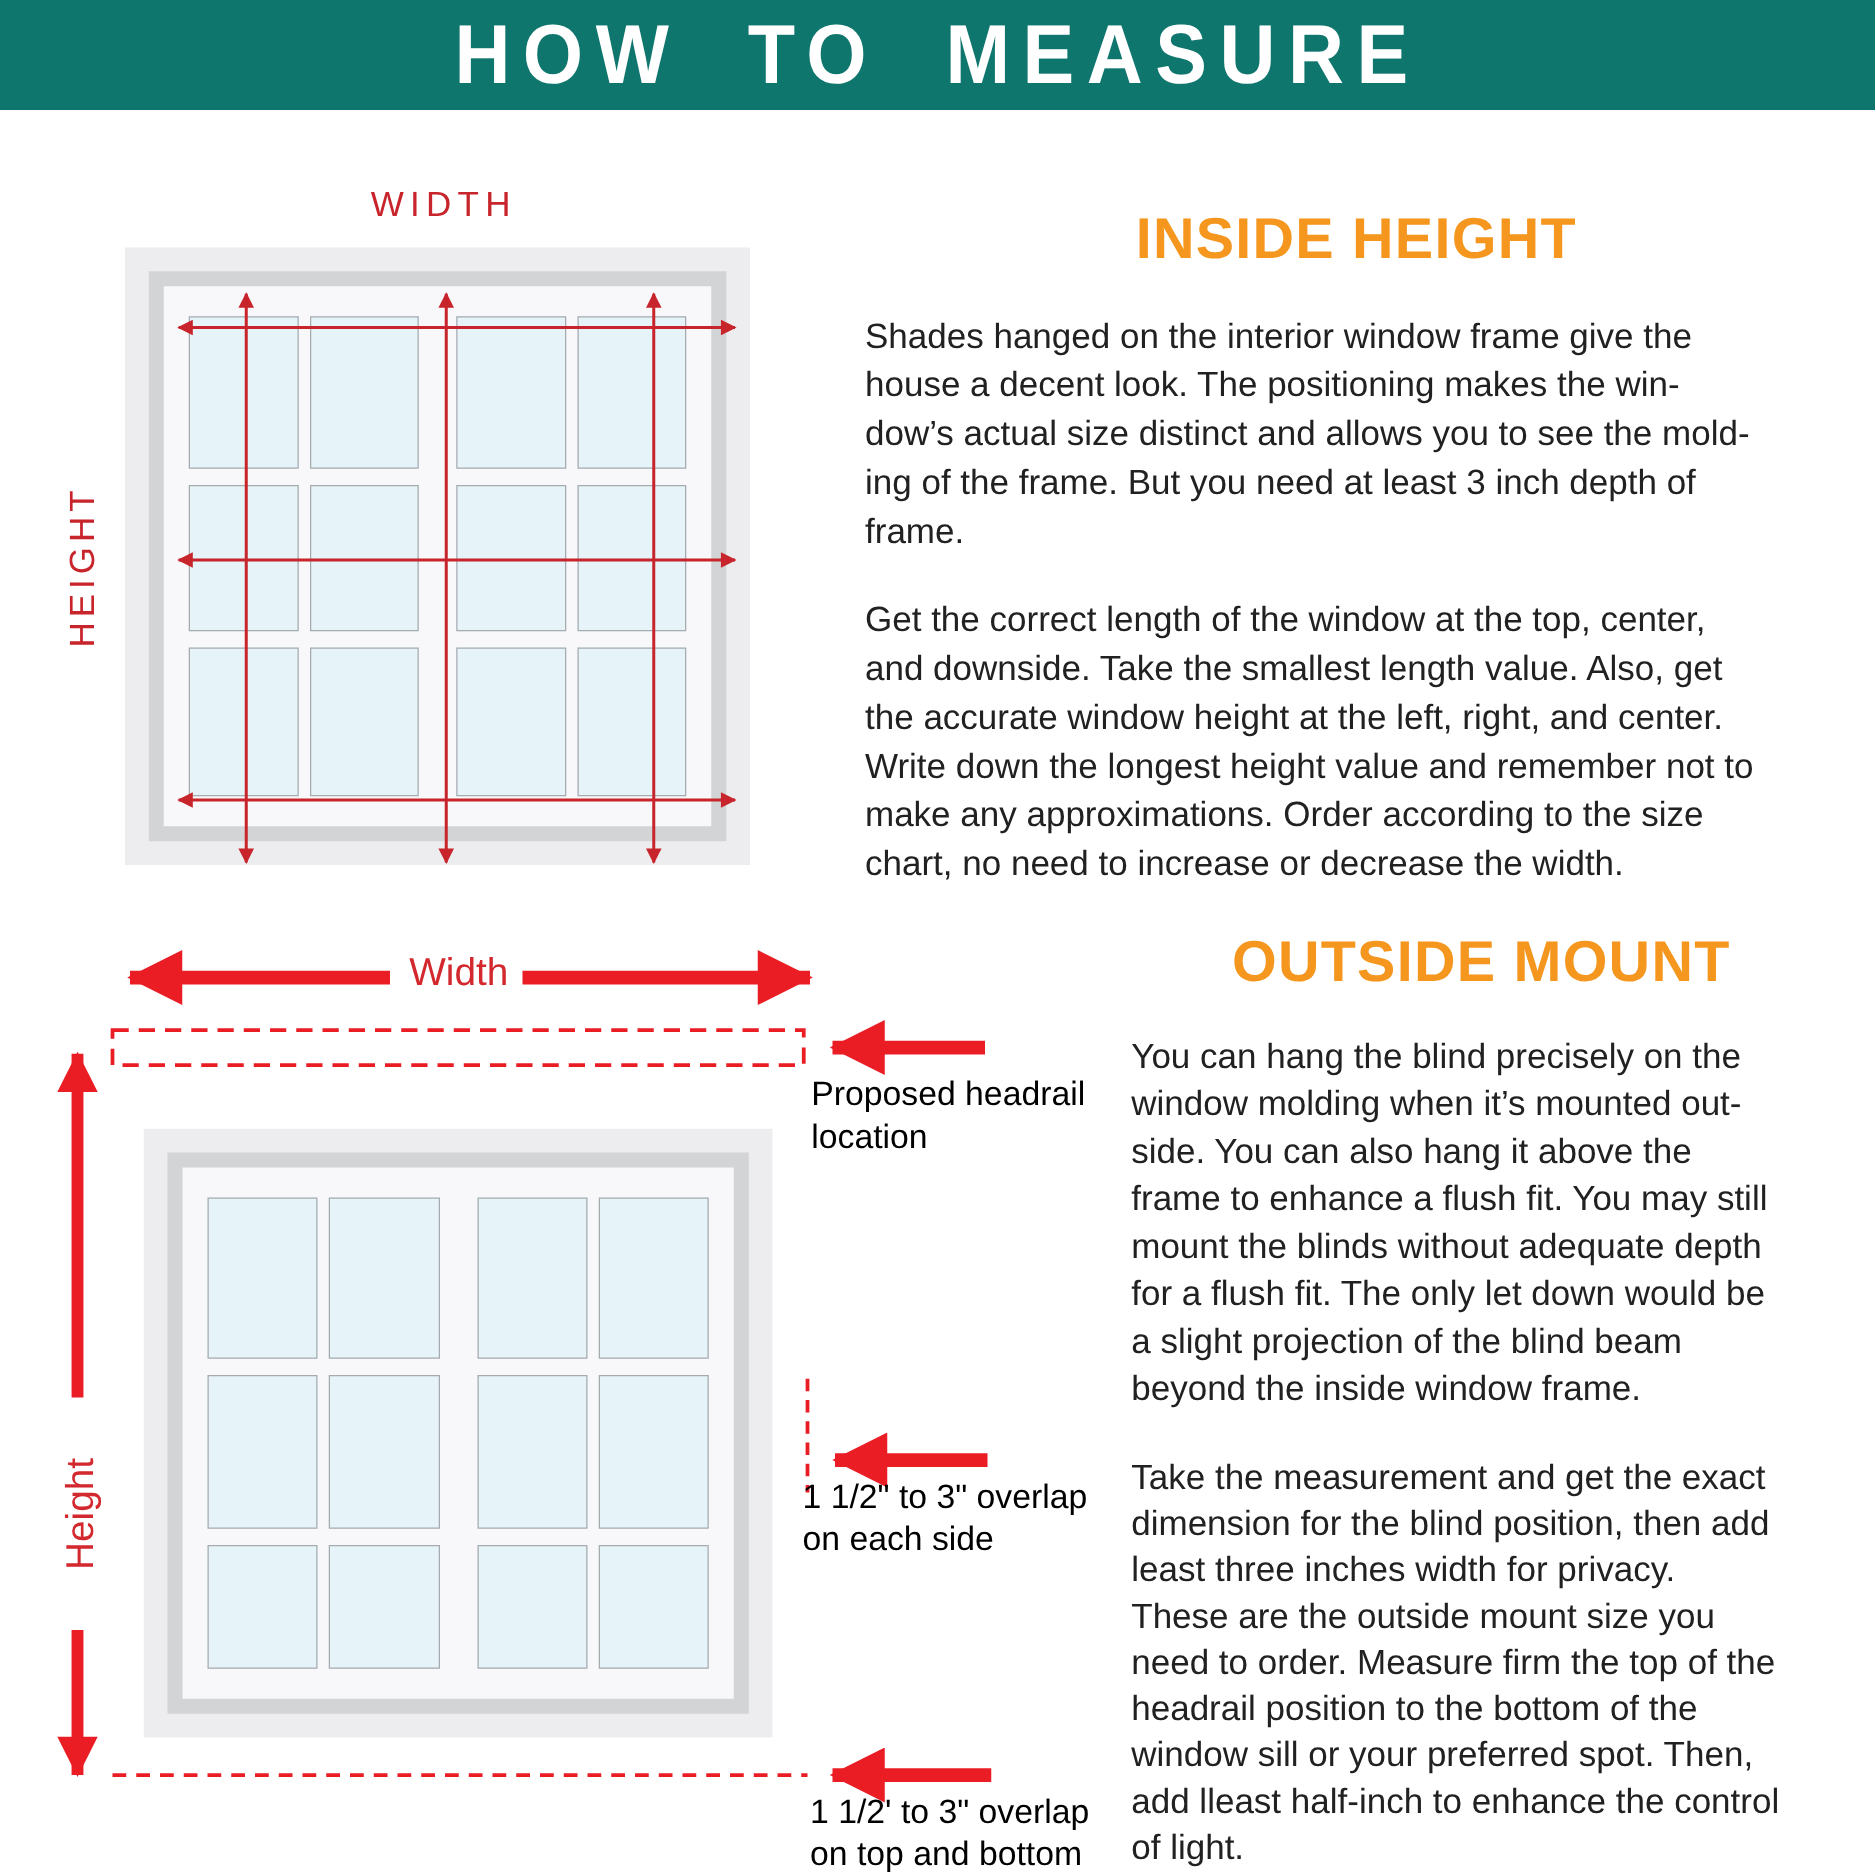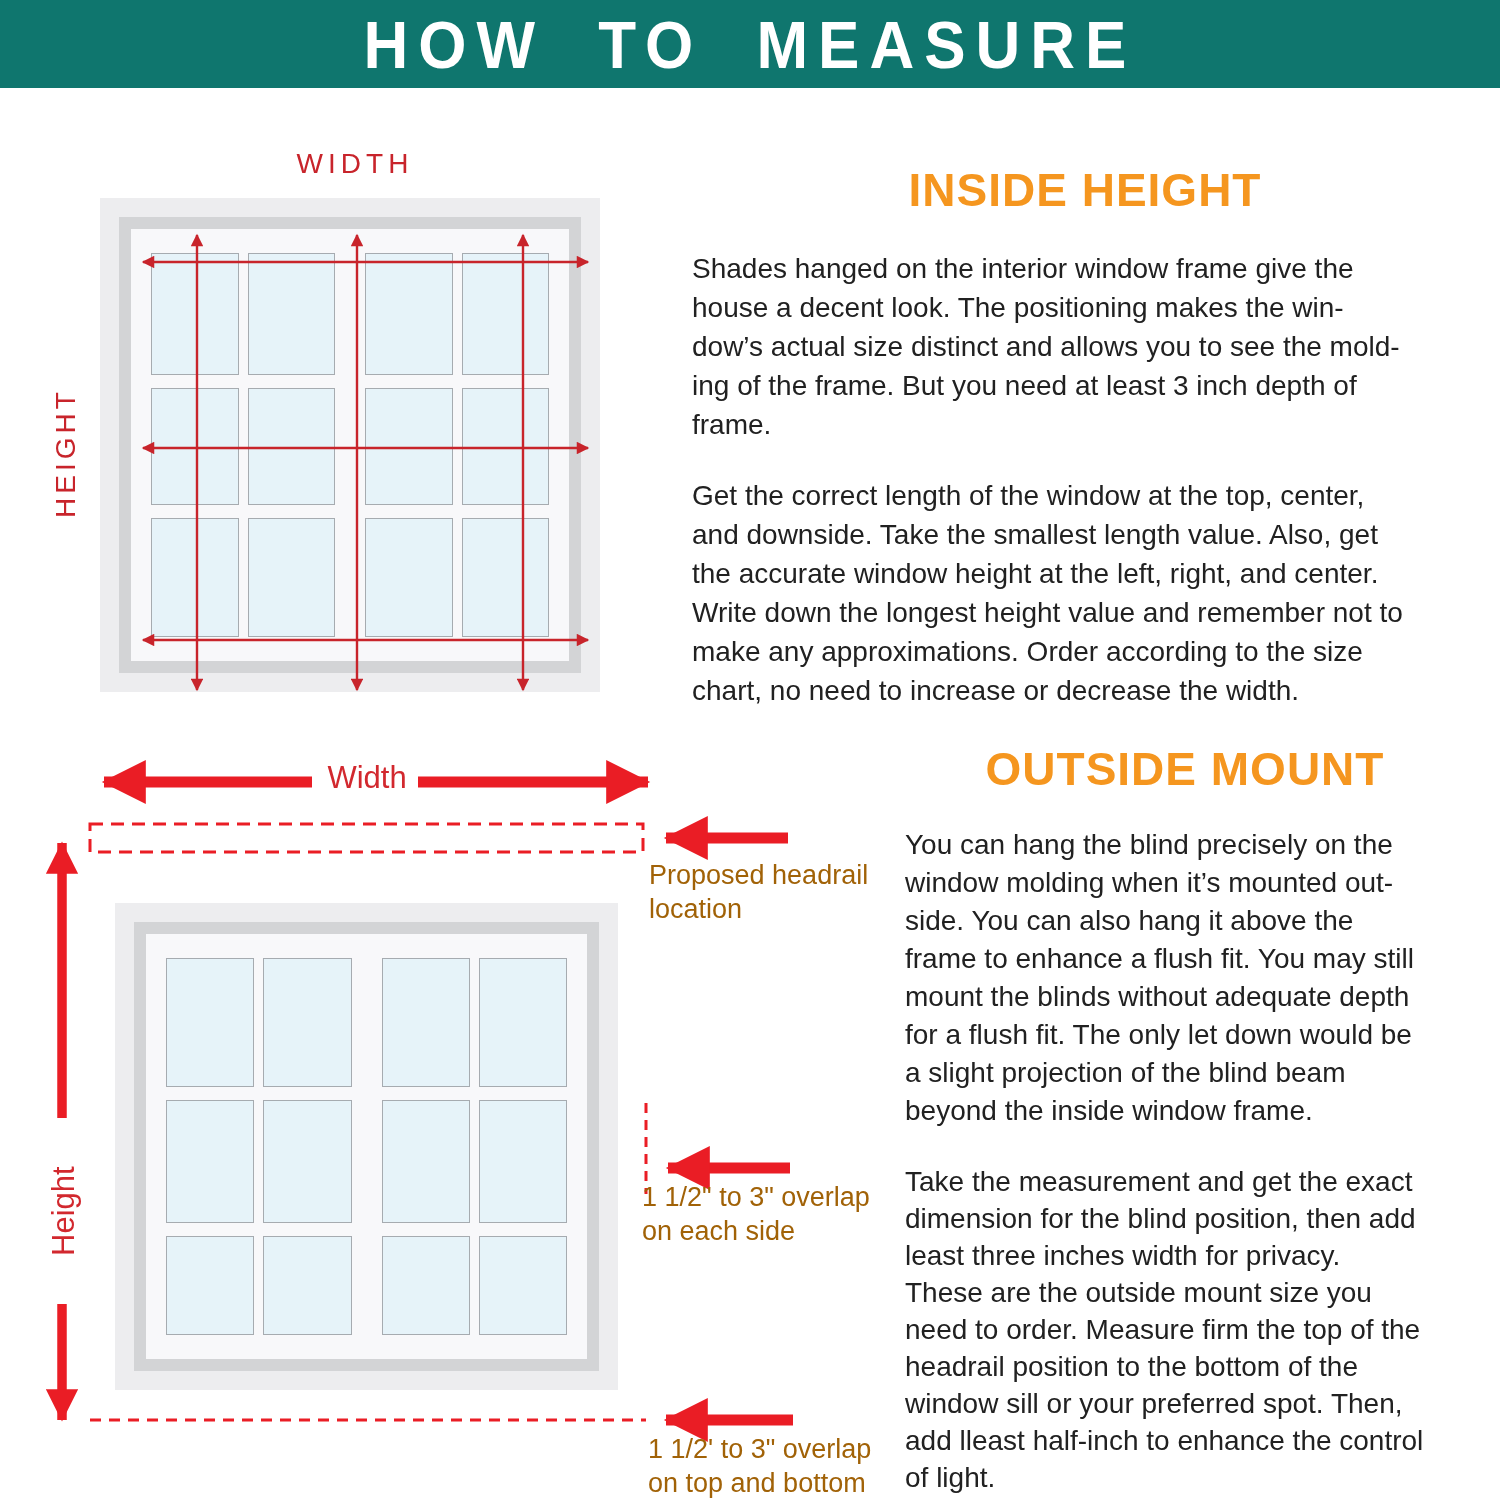--- a/index.html
+++ b/index.html
@@ -44,21 +44,21 @@
   }
   .top-width{left:245px;top:148px;width:220px;text-align:center;
     font-size:28px;letter-spacing:5px;}
   .top-height{left:44px;top:368px;width:44px;height:170px;
     font-size:28px;letter-spacing:4px;}
   .bot-width{left:312px;top:760px;width:110px;text-align:center;
     font-size:31px;color:#D2282E;}
   .bot-height{left:42px;top:1118px;width:44px;height:186px;
     font-size:31px;color:#D2282E;background:#ffffff;}
 
-  .rednote{color:#a16207;font-size:27px;line-height:34px;white-space:pre-line;}
+  .rednote{color:#000000;font-size:27px;line-height:34px;white-space:pre-line;}
   .headrail-note{left:649px;top:858px;width:240px;}
   .side-note{left:642px;top:1180px;width:240px;}
   .bottom-note{left:648px;top:1432px;width:240px;}
 
   
   .sec-heading{
     color:#F5961F;font-size:46px;font-weight:700;
     text-align:center;letter-spacing:1px;
   }
   .inside-heading{left:700px;top:163px;width:770px;}

